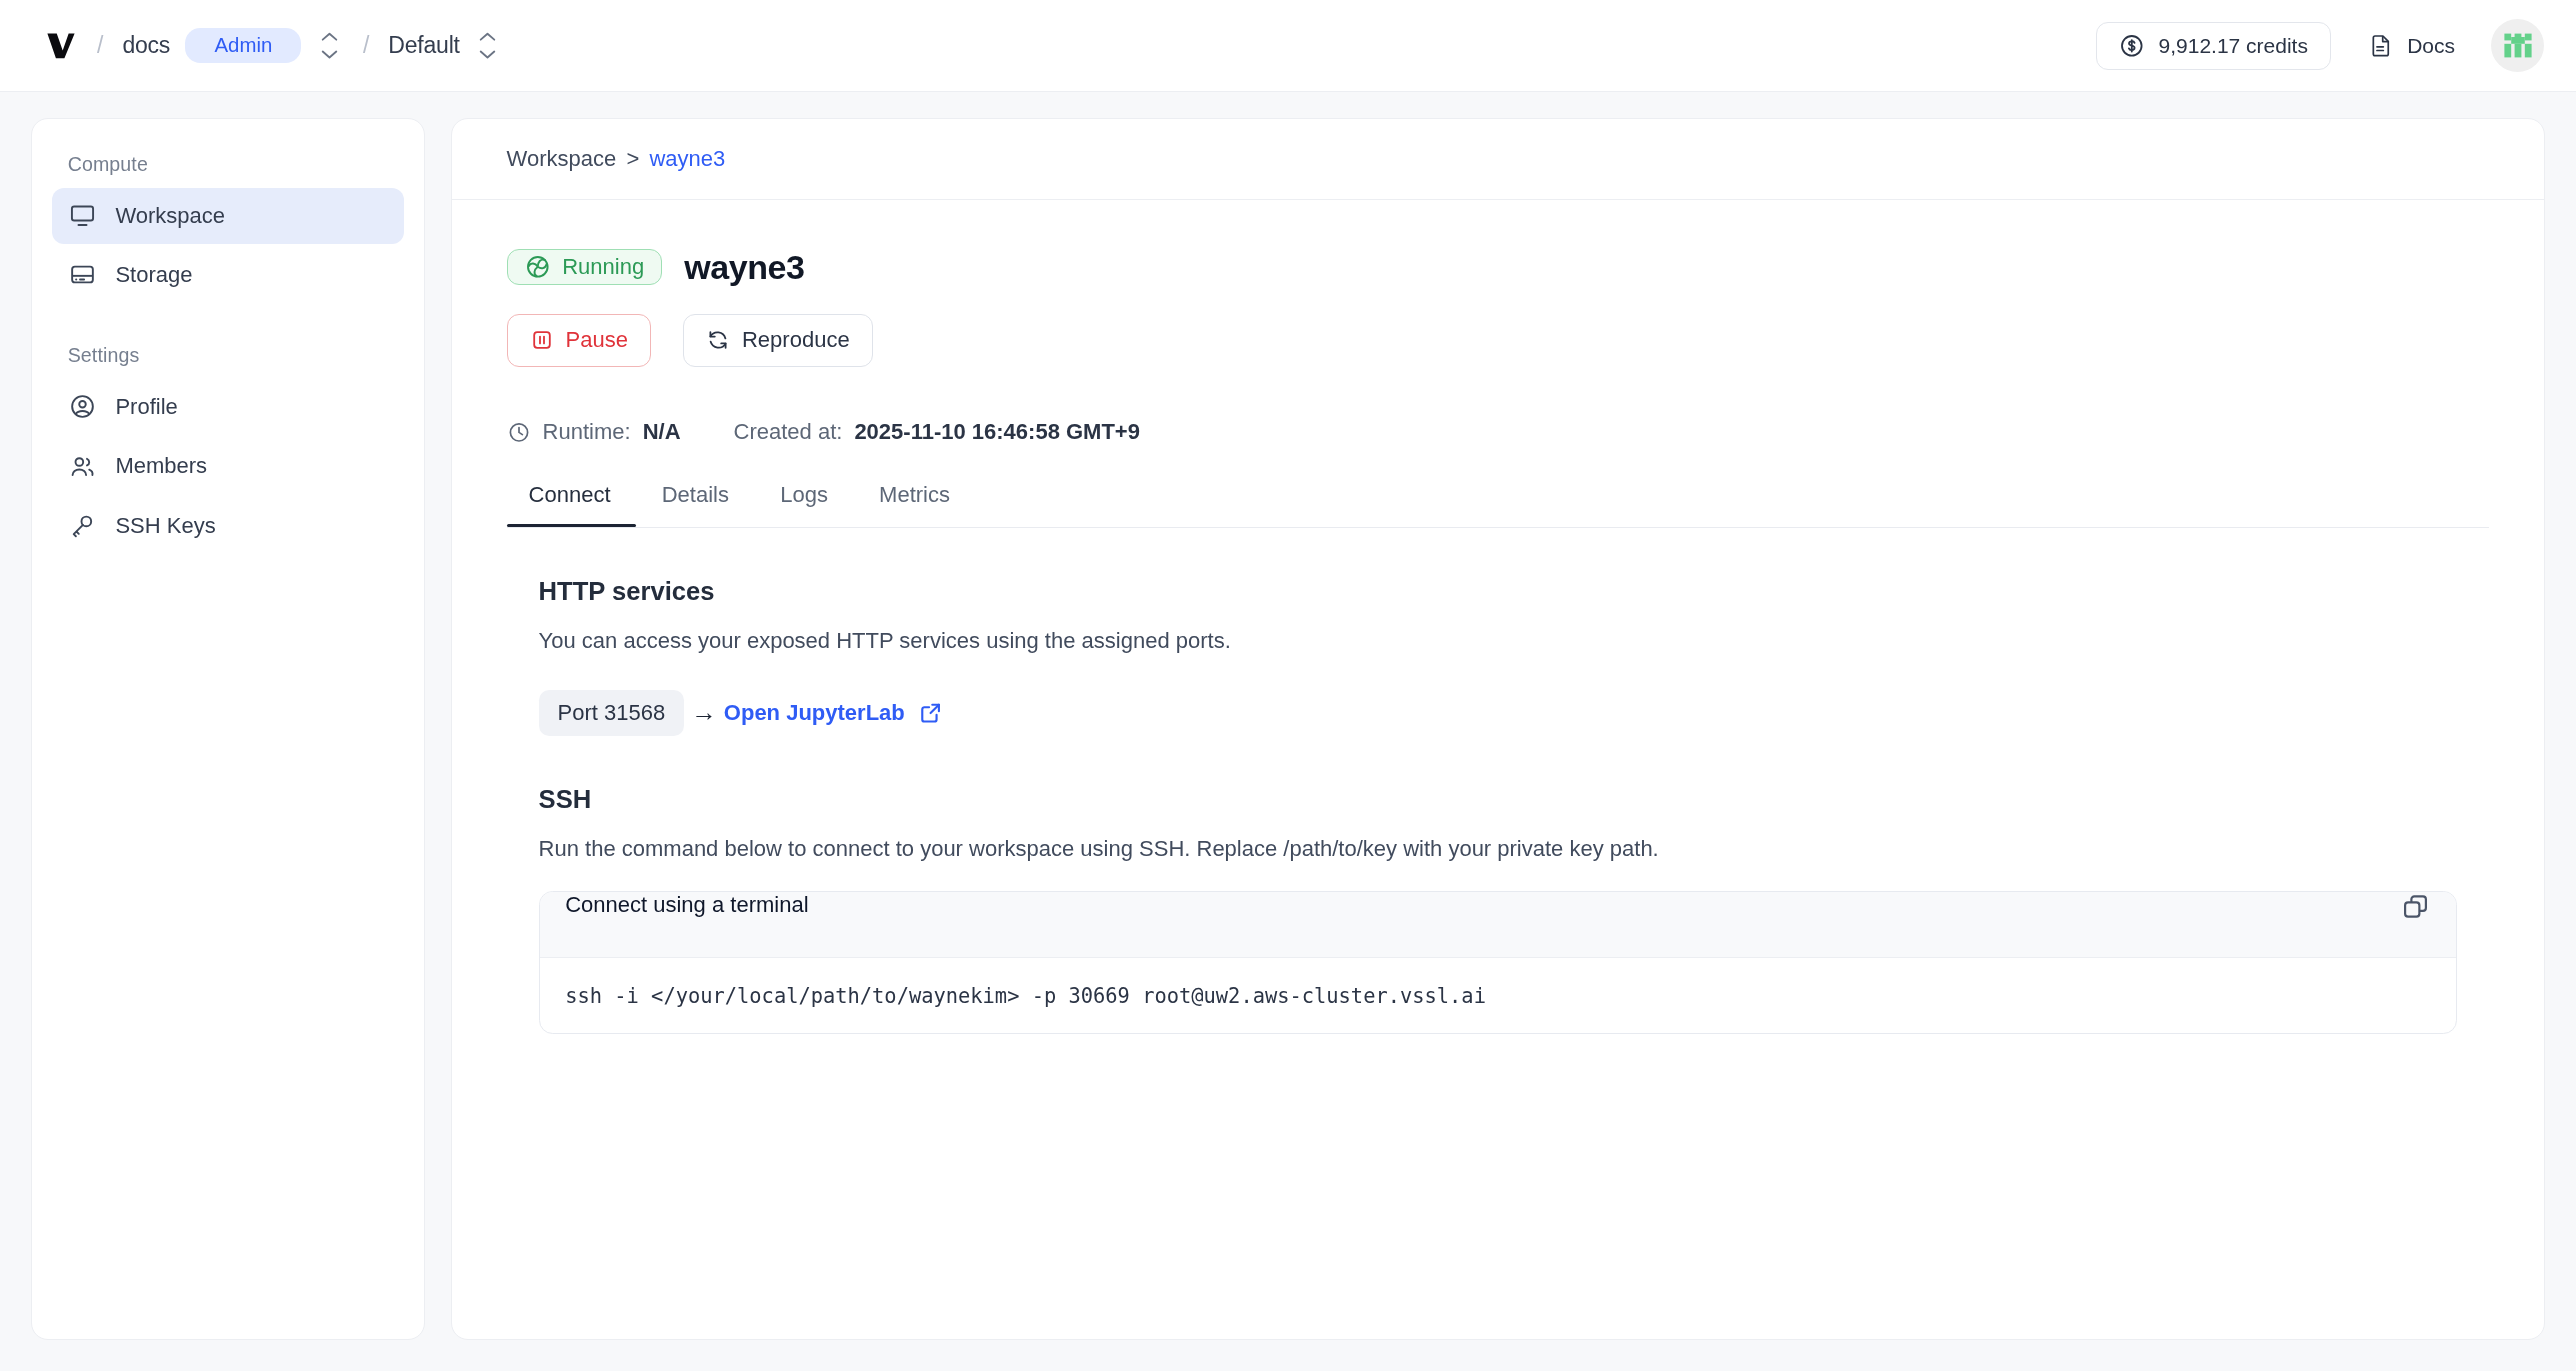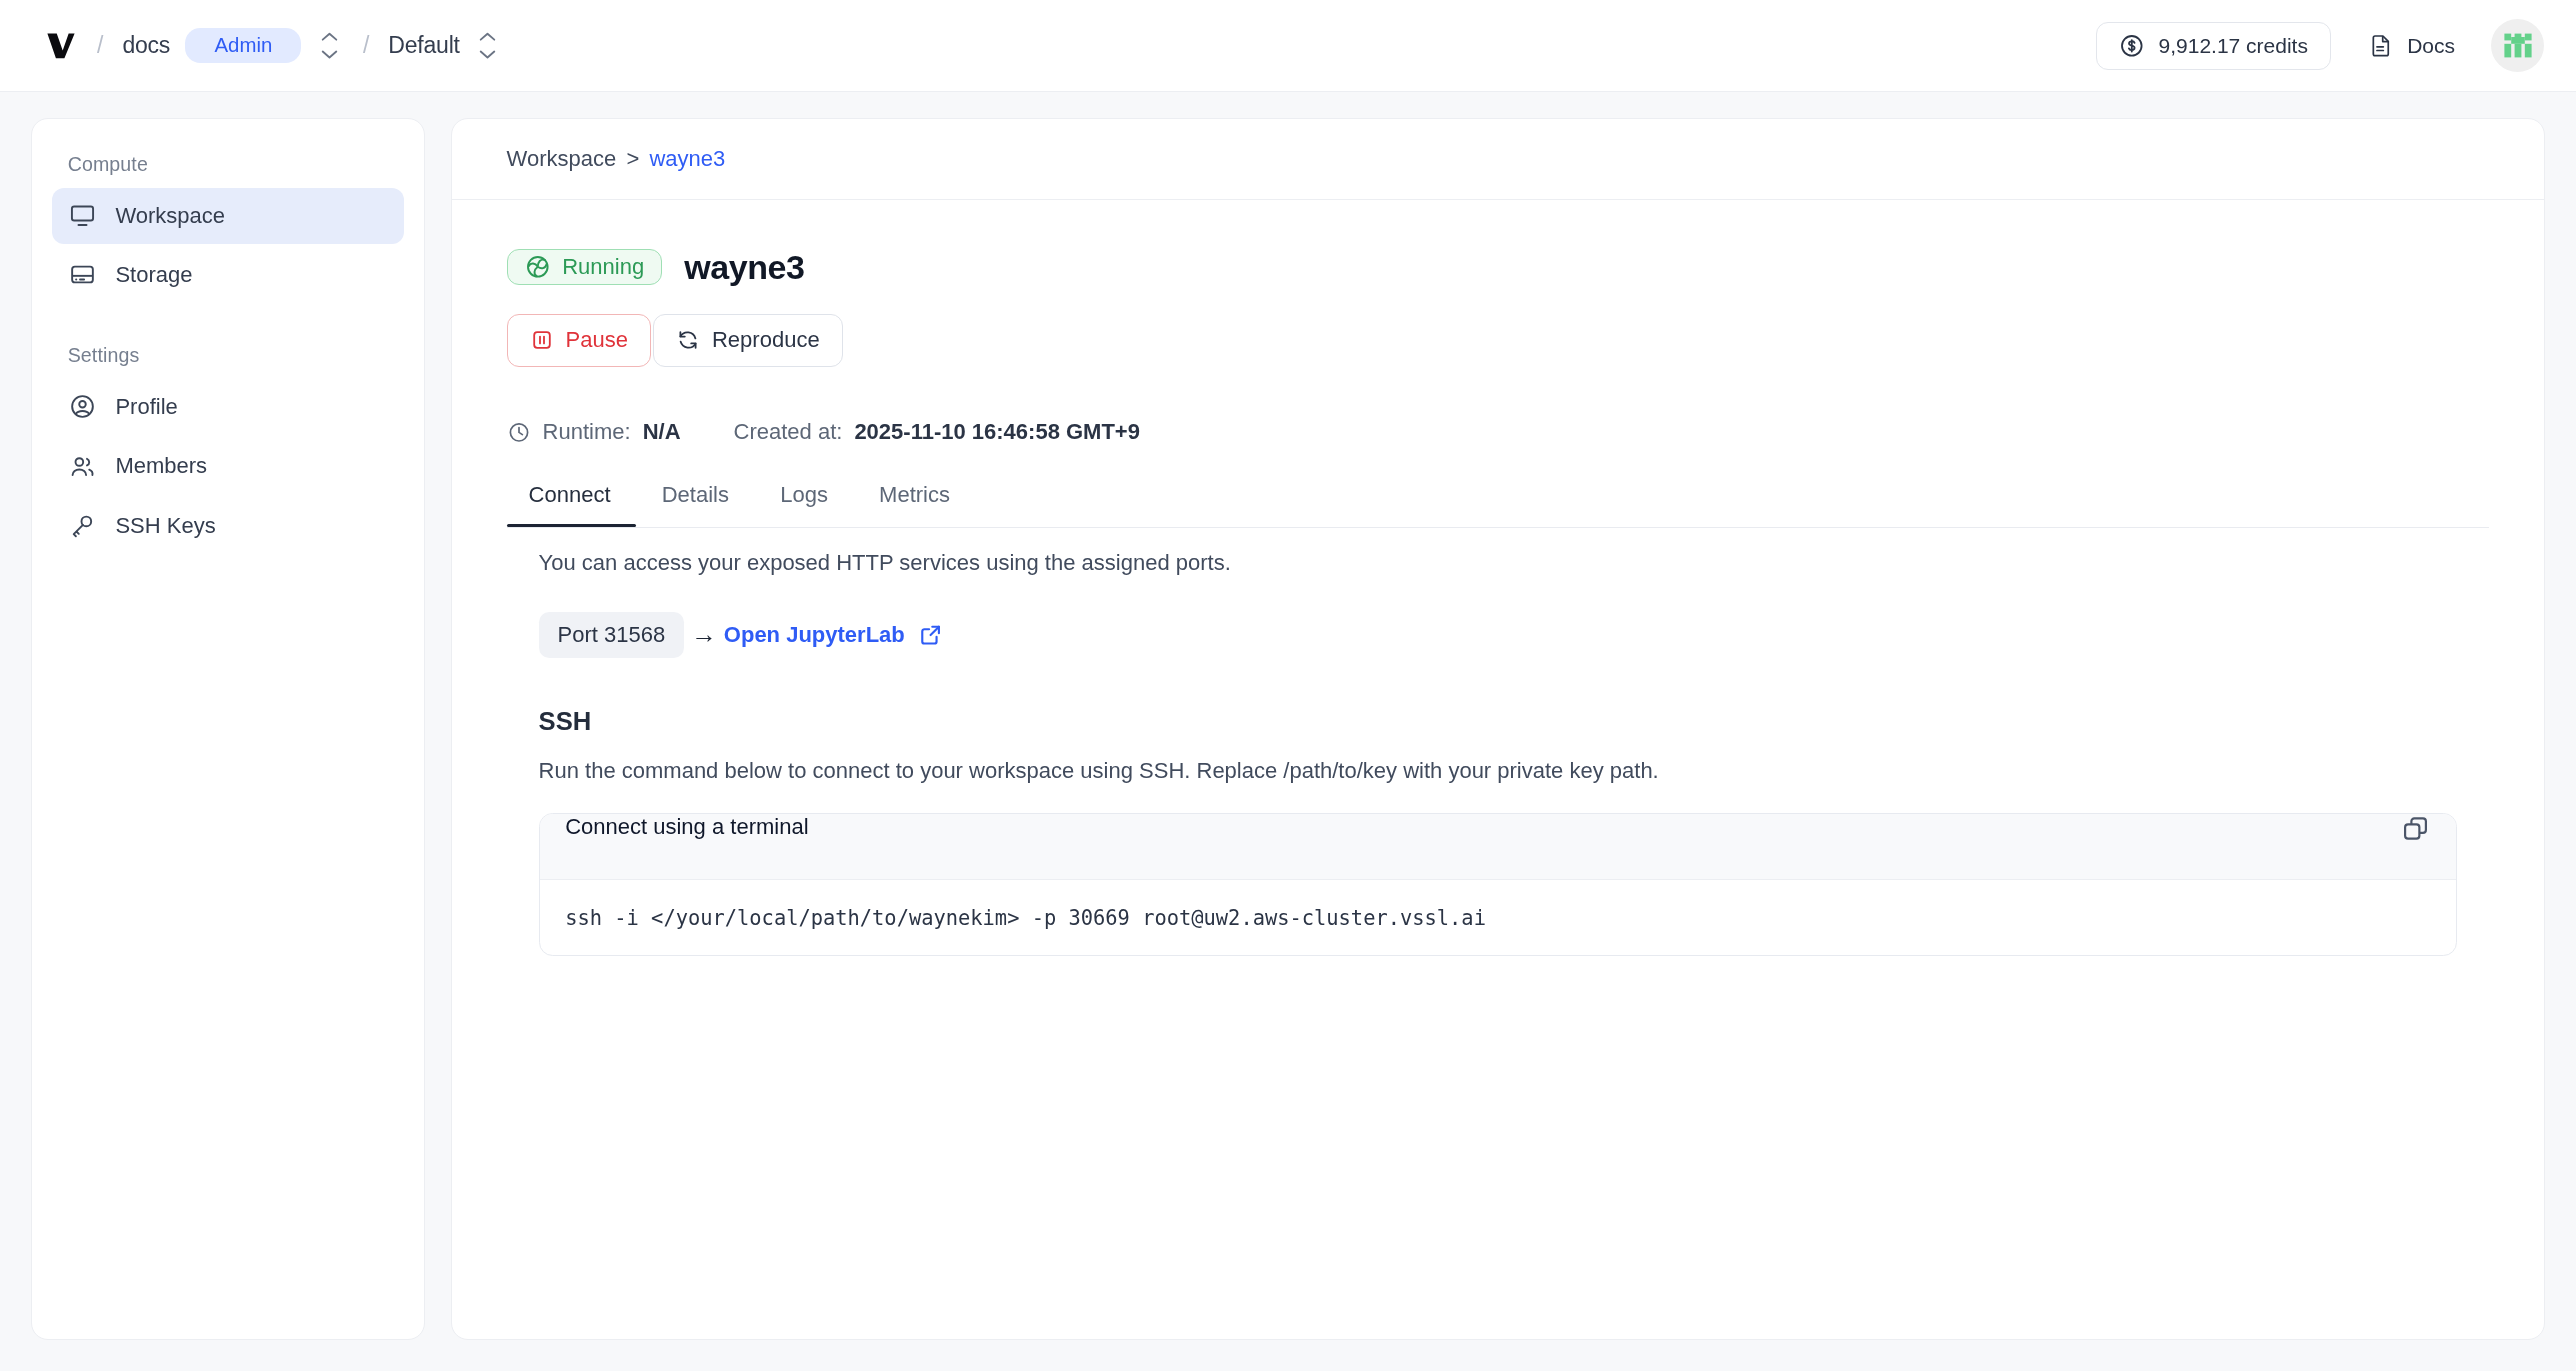--- a/index.html
+++ b/index.html
@@ -102,21 +102,21 @@
   .title-row { display: flex; align-items: center; gap: 22px; }
   .status-badge {
     display:flex; align-items:center; gap: 12px;
     border: 0.9px solid #9fdfb4; background: #effaf2;
     color: #2c9a56; border-radius: 12px;
     height: 36px; padding: 0 17px;
     font-size: 22px;
   }
   .ws-title { font-size: 34px; font-weight: 700; color: #111826; letter-spacing: -0.4px; }
 
-  .action-row { display:flex; gap: 2px; margin-top: 27px; }
+  .action-row { display:flex; gap: 32px; margin-top: 27px; }
   .btn {
     display:flex; align-items:center; gap: 12px;
     height: 53px; padding: 0 22px;
     border-radius: 12px; font-size: 22px; font-weight: 500;
     background: #fff;
   }
   .btn-pause { border: 0.9px solid #f2b6b6; color: #e0333a; }
   .btn-reproduce { border: 0.9px solid #dfe3ea; color: #2b3445; }
 
   .meta-row {
@@ -381,20 +381,21 @@
 
       <div class="tabs">
         <div class="tab active">Connect</div>
         <div class="tab">Details</div>
         <div class="tab">Logs</div>
         <div class="tab">Metrics</div>
       </div>
 
       <div class="section">
 
+        <h2 class="sec-h">HTTP services</h2>
         <p class="sec-p">You can access your exposed HTTP services using the assigned ports.</p>
 
         <div class="port-row">
           <span class="port-pill">Port 31568</span>
           <span class="arrow-gl">→</span>
           <a class="jl-link">
             <span>Open JupyterLab</span>
             <span>
               <svg width="25.6" height="25.6" viewBox="0 0 24 24">
                   <path d="M13.4 4.4 H19.6 V10.6" fill="none" stroke="#2f5cf5" stroke-width="2" stroke-linecap="round" stroke-linejoin="round"></path>

